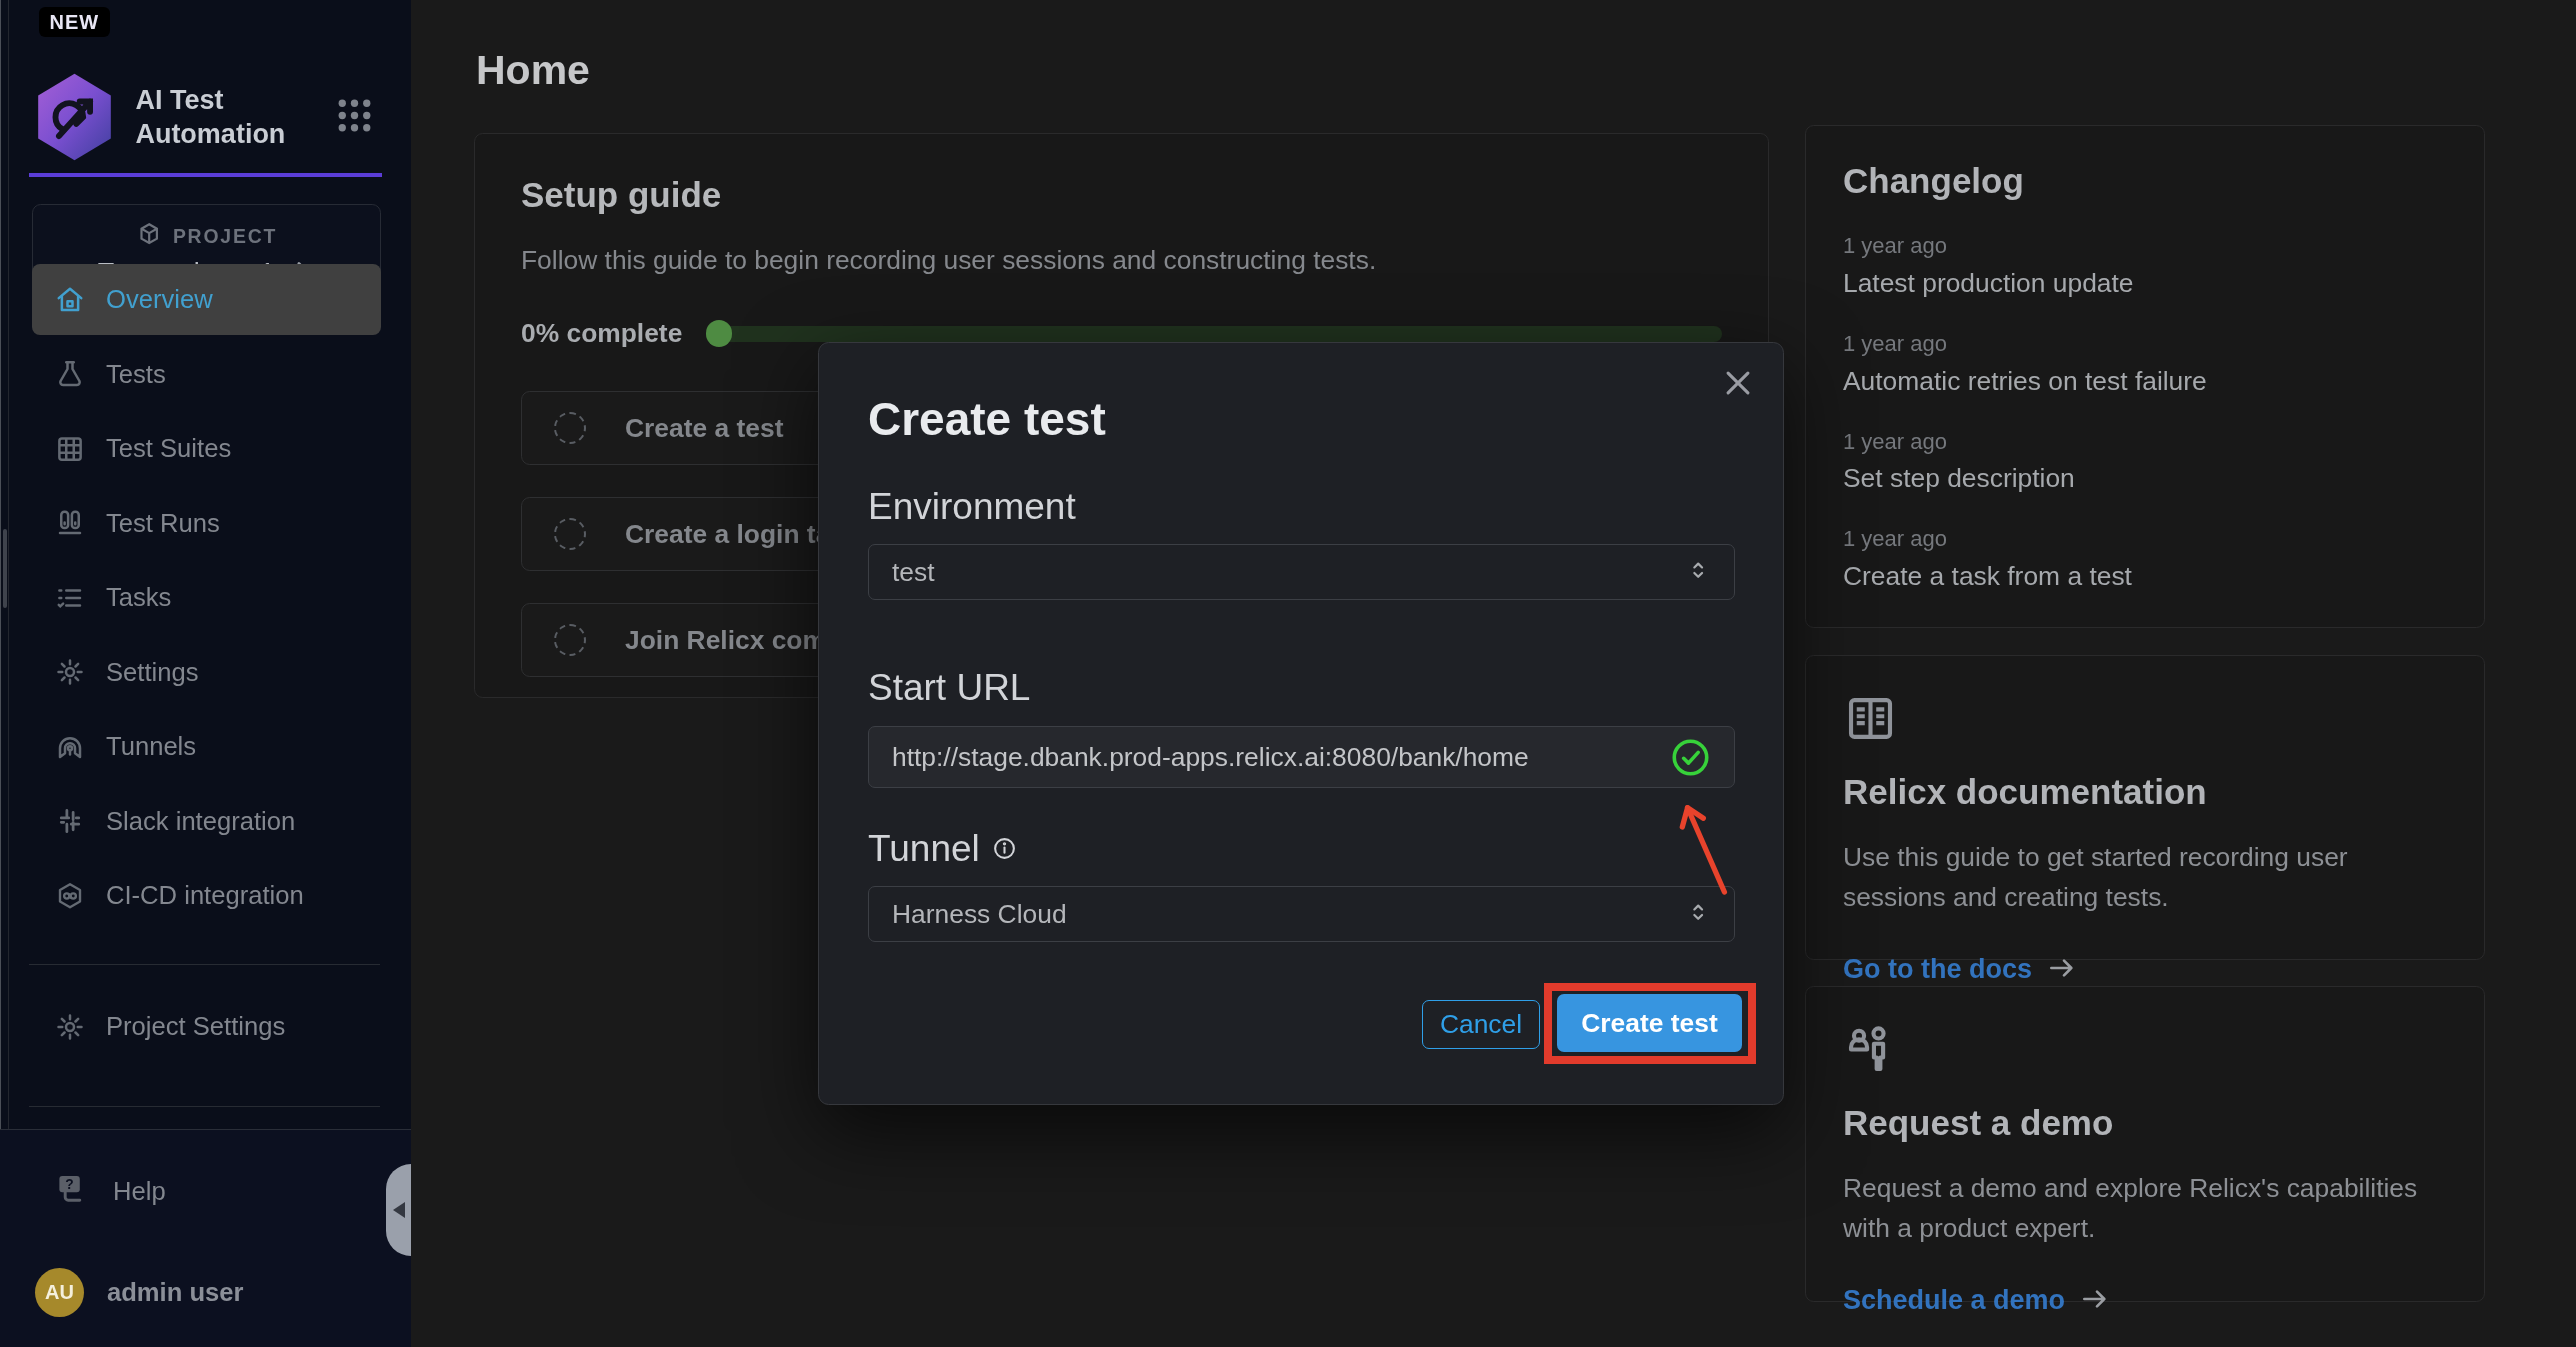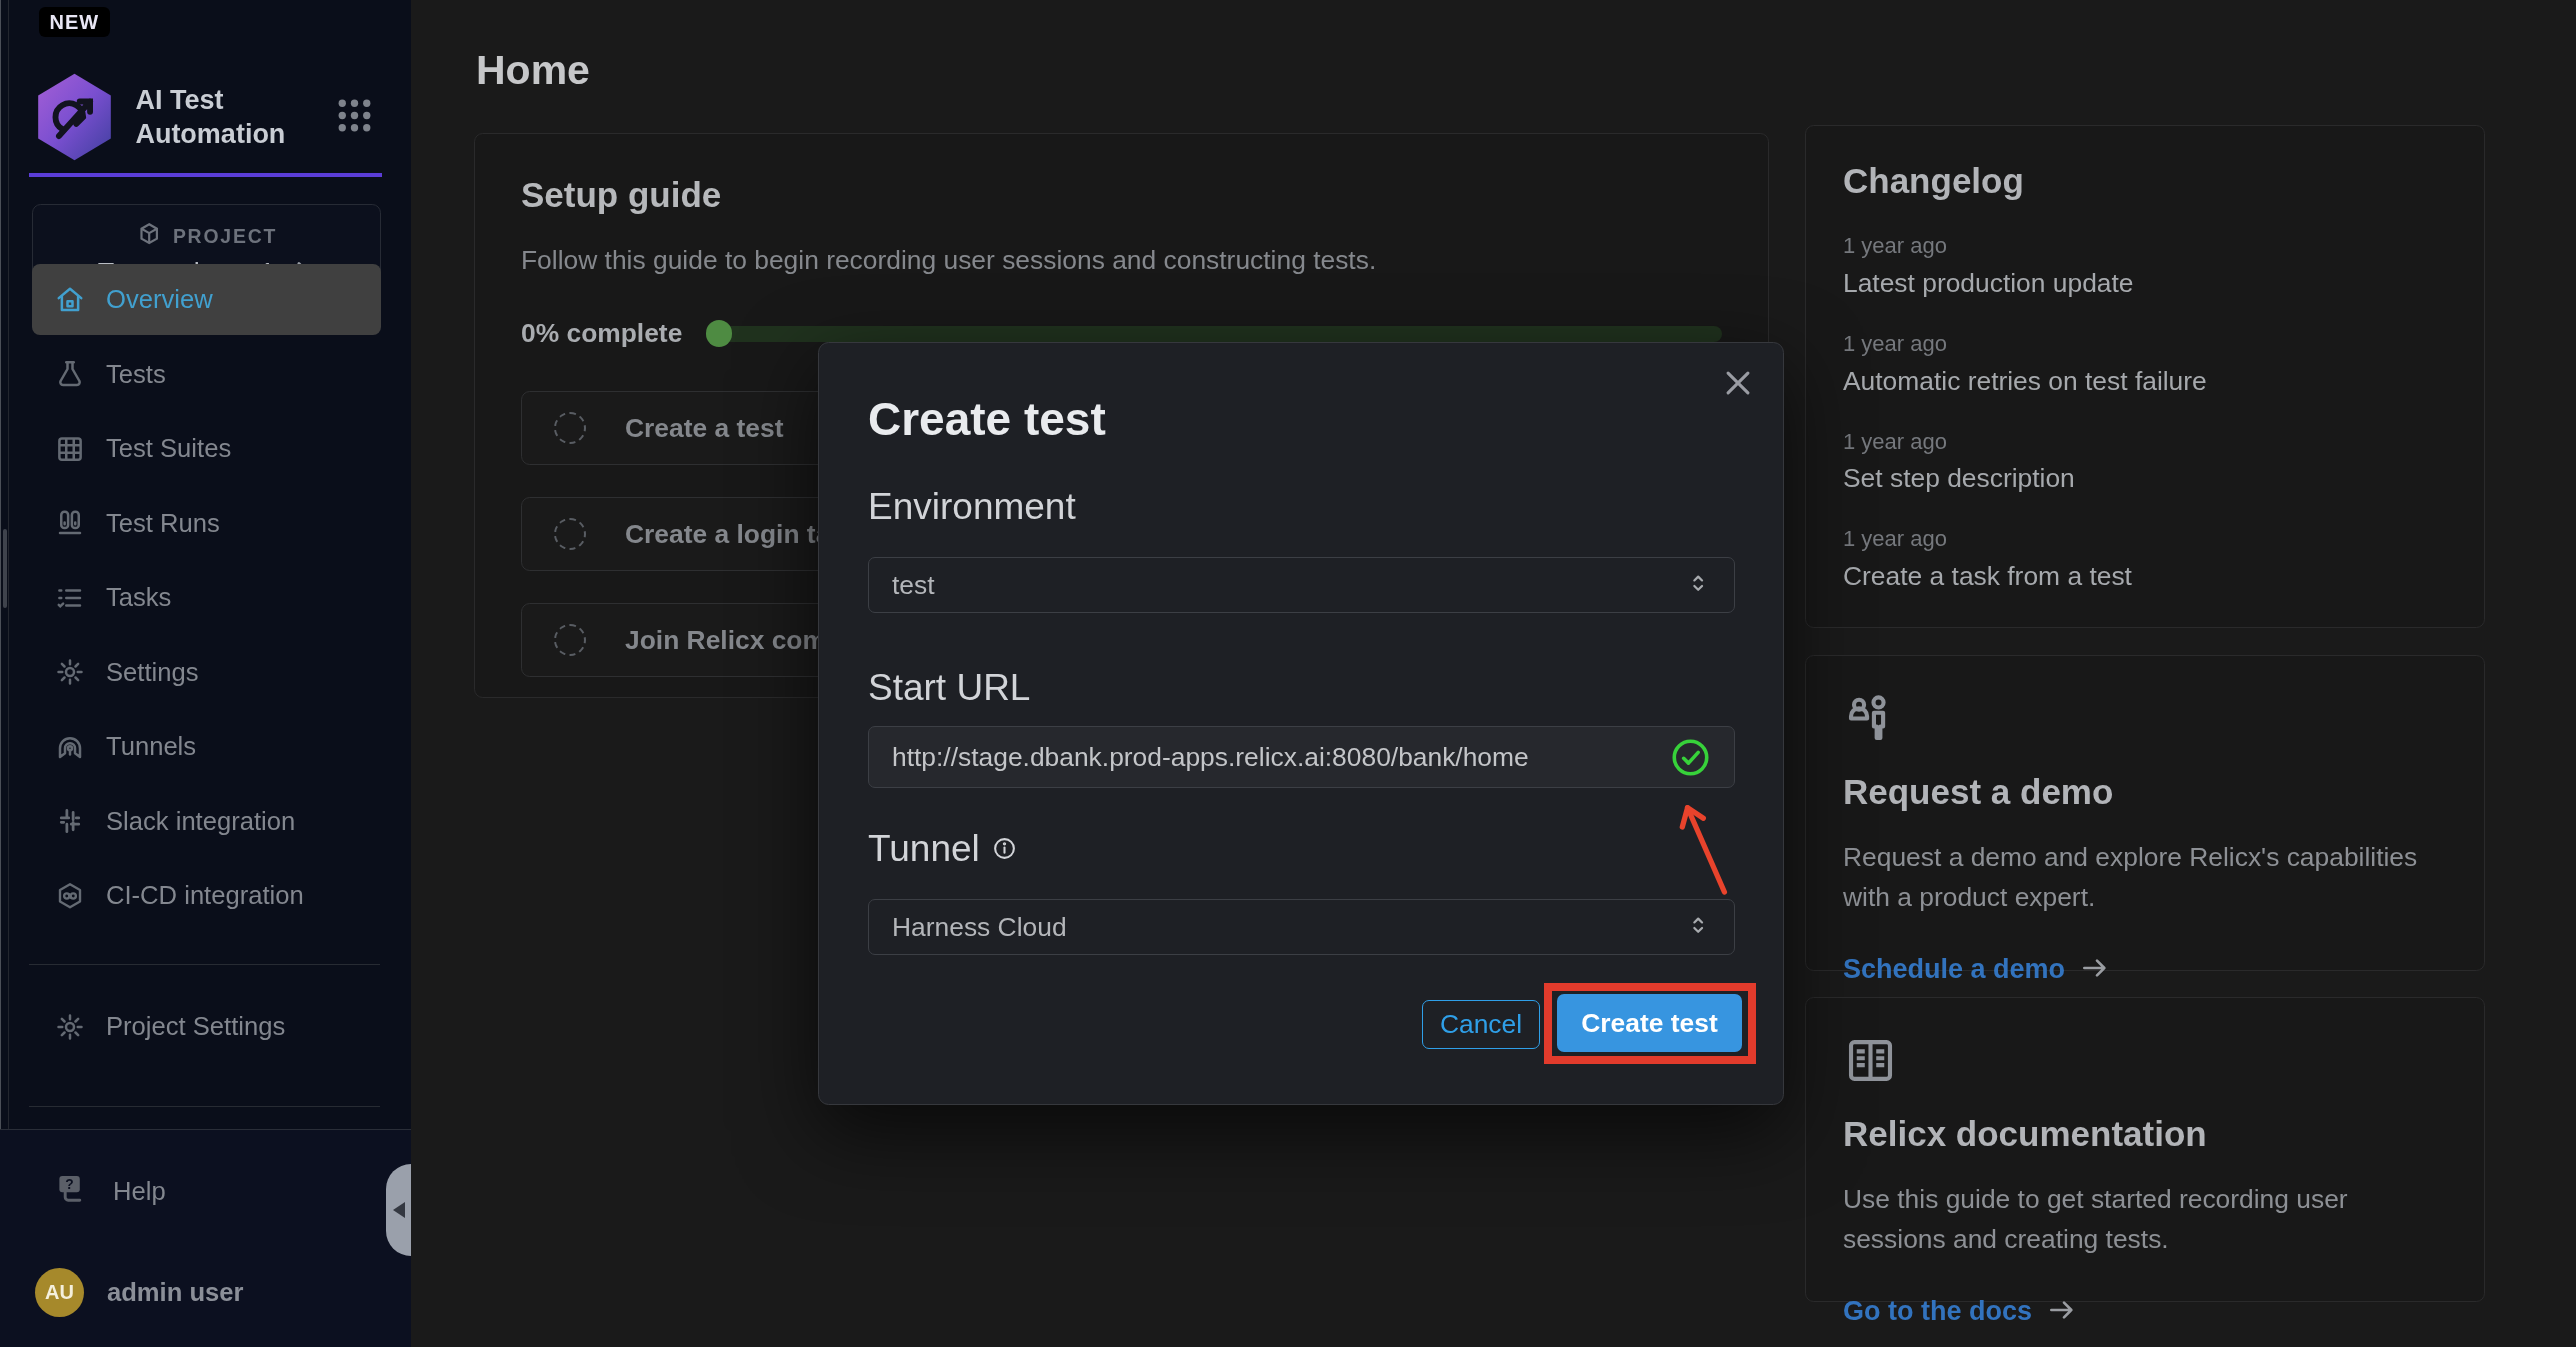--- a/index.html
+++ b/index.html
@@ -91,21 +91,21 @@
   .modal { position: absolute; left: 818px; top: 342px; width: 966px; height: 763px;
              background: #1e2025; border: 0.9px solid #36383d; border-radius: 10.6px;
              box-shadow: 0 26.4px 79px rgba(0,0,0,.65); }
   .modal-close { position: absolute; top: 23px; right: 28px; color: #9a9ca3; cursor: pointer; }
   .modal-title { position: absolute; left: 49px; top: 49px; font-size: 46px; font-weight: 700; color: #e9ebee; }
   .field-label { position: absolute; left: 49px; font-size: 37px; color: #d2d4d8;
              display: flex; align-items: center; gap: 12.3px; }
   .lbl-env { top: 143px; } .lbl-url { top: 324px; } .lbl-tun { top: 485px; }
   .select-box { position: absolute; left: 49px; width: 867px; height: 56px;
              border: 1.8px solid #3c3f45; border-radius: 7px; background: #1e2025;
-             display: flex; align-items: center; padding: 0 23px; cursor: pointer; margin-top: 13px; }
+             display: flex; align-items: center; padding: 0 23px; cursor: pointer; }
   .sel-env { top: 201px; } .sel-tun { top: 543px; }
   .select-value { font-size: 26.4px; color: #b4b6ba; }
   .updown { margin-left: auto; color: #a8abaf; }
   .url-input { position: absolute; left: 49px; top: 383px; width: 867px; height: 62px;
              background: #26282d; border: 1.8px solid #3c3f45; border-radius: 7px;
              display: flex; align-items: center; padding: 0 23px; }
   .url-text { font-size: 26.4px; color: #c3c5c8; border: none; background: transparent; outline: none;
              width: 776px; font-family: inherit; }
   .valid-check { margin-left: auto; color: #37d23a; display: flex; }
   .btn-cancel { position: absolute; left: 603px; top: 657px; width: 118px; height: 49px;
@@ -351,60 +351,60 @@
       <div class="cl-entry">
         <div class="cl-time">1 year ago</div>
         <div class="cl-text">Set step description</div>
       </div>
       <div class="cl-entry">
         <div class="cl-time">1 year ago</div>
         <div class="cl-text">Create a task from a test</div>
       </div>
     </section>
 
+    <section class="info-card docs-card-el">
+      <div class="card-icon">
+        <svg width="55" height="55" viewBox="0 0 24 24" fill="none" stroke="currentColor" stroke-width="1.8">
+          <rect x="3.5" y="4" width="17" height="16" rx="1.5"></rect>
+            <path d="M12 4v16"></path>
+          <path d="M6 8h3.5M6 11h3.5M6 14h3.5M14.5 8H18M14.5 11H18M14.5 14H18"></path>
+        </svg>
+      </div>
+      <h2 class="card-title">Relicx documentation</h2>
+      <p class="card-body">Use this guide to get started recording user sessions and creating tests.</p>
+      <div class="card-link-row">
+        <span class="card-link">Go to the docs</span>
+        <span class="arrow-glyph">
+          <svg width="32" height="32" viewBox="0 0 24 24" fill="none" stroke="currentColor" stroke-width="2" stroke-linecap="round" stroke-linejoin="round">
+            <path d="M4 12h15M13.5 6.5 19 12l-5.5 5.5"></path>
+          </svg>
+        </span>
+      </div>
+    </section>
+
     <section class="info-card demo-card-el">
       <div class="card-icon">
         <svg width="55" height="55" viewBox="0 0 24 24" fill="none" stroke="currentColor" stroke-width="1.8" stroke-linecap="round" stroke-linejoin="round">
           <circle cx="7" cy="6" r="2.2"></circle>
             <path d="M3.5 12v-1a3.5 3.5 0 0 1 7 0v1z"></path>
           <circle cx="15.5" cy="5" r="2.2"></circle>
             <path d="M13.5 9.5h4v6h-1.2v5h-1.6v-5h-1.2z"></path>
         </svg>
       </div>
       <h2 class="card-title">Request a demo</h2>
       <p class="card-body">Request a demo and explore Relicx's capabilities with a product expert.</p>
       <div class="card-link-row">
         <span class="card-link">Schedule a demo</span>
         <span class="arrow-glyph">
           <svg width="32" height="32" viewBox="0 0 24 24" fill="none" stroke="currentColor" stroke-width="2" stroke-linecap="round" stroke-linejoin="round">
             <path d="M4 12h15M13.5 6.5 19 12l-5.5 5.5"></path>
           </svg>
         </span>
       </div>
     </section>
-
-    <section class="info-card docs-card-el">
-      <div class="card-icon">
-        <svg width="55" height="55" viewBox="0 0 24 24" fill="none" stroke="currentColor" stroke-width="1.8">
-          <rect x="3.5" y="4" width="17" height="16" rx="1.5"></rect>
-            <path d="M12 4v16"></path>
-          <path d="M6 8h3.5M6 11h3.5M6 14h3.5M14.5 8H18M14.5 11H18M14.5 14H18"></path>
-        </svg>
-      </div>
-      <h2 class="card-title">Relicx documentation</h2>
-      <p class="card-body">Use this guide to get started recording user sessions and creating tests.</p>
-      <div class="card-link-row">
-        <span class="card-link">Go to the docs</span>
-        <span class="arrow-glyph">
-          <svg width="32" height="32" viewBox="0 0 24 24" fill="none" stroke="currentColor" stroke-width="2" stroke-linecap="round" stroke-linejoin="round">
-            <path d="M4 12h15M13.5 6.5 19 12l-5.5 5.5"></path>
-          </svg>
-        </span>
-      </div>
-    </section>
   </aside>
 
   <div class="modal">
     <div class="modal-close">
       <svg width="34" height="34" viewBox="0 0 24 24" fill="none" stroke="currentColor" stroke-width="2.2" stroke-linecap="round">
         <path d="M5 5l14 14M19 5 5 19"></path>
       </svg>
     </div>
     <h2 class="modal-title">Create test</h2>
 

